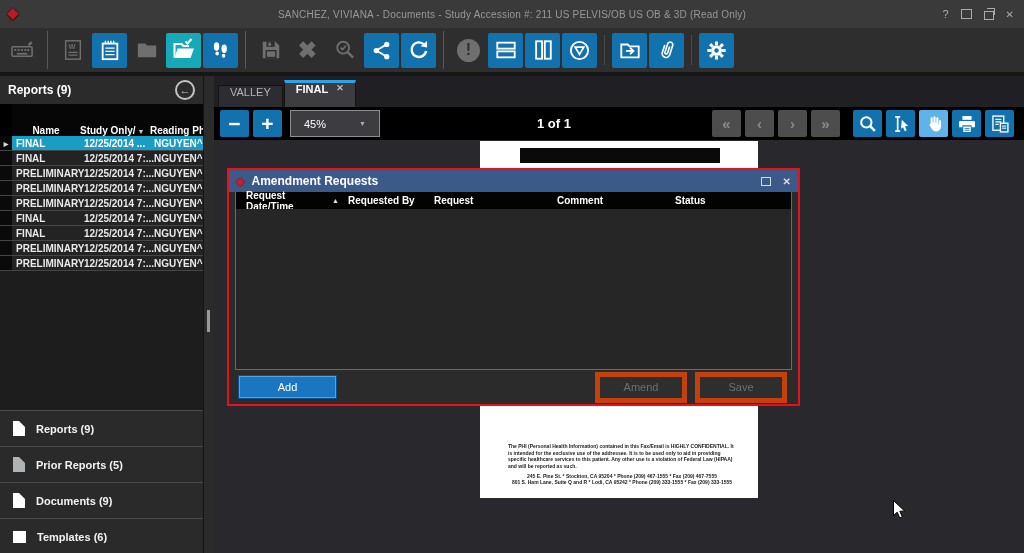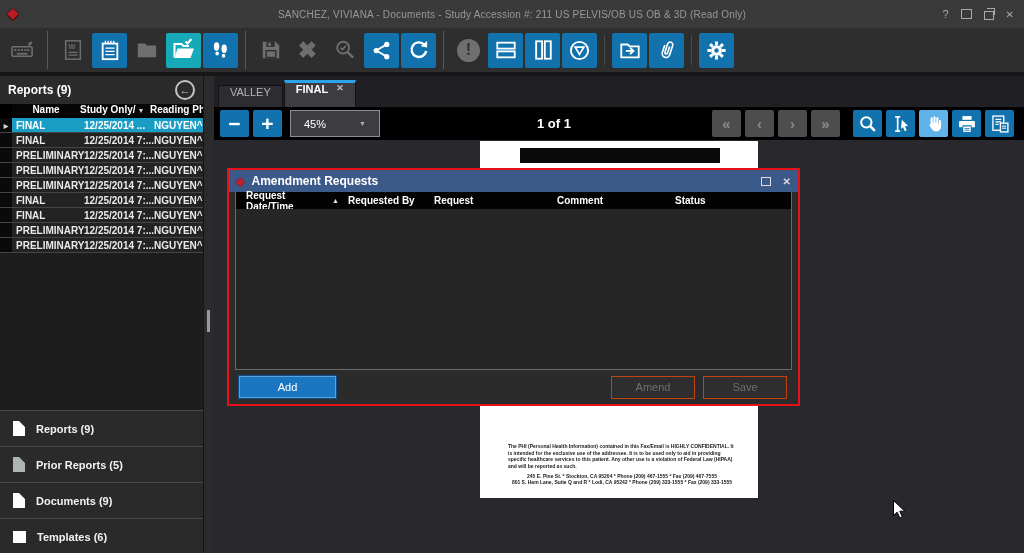--- a/index.html
+++ b/index.html
@@ -29,22 +29,22 @@
   .tsep.thin{height:30px;background:#4a4a4a;}
   .alert-circle{width:23px;height:23px;border-radius:50%;background:#6f6f6f;color:#2e2e2e;
     font-weight:900;font-size:16px;display:flex;align-items:center;justify-content:center;}
   .x-glyph{font-size:23px;font-weight:700;line-height:23px;}
   
   .sidebar{position:absolute;left:0;top:76px;width:203px;bottom:0;background:#1d1d1d;}
   .sb-header{height:28px;background:#2b2b2b;display:flex;align-items:center;padding:0 8px;
     color:#fff;font-size:12px;font-weight:700;}
   .sb-collapse{margin-left:auto;width:16px;height:16px;border:2px solid #c4c4c4;border-radius:50%;
     color:#c4c4c4;display:flex;align-items:center;justify-content:center;font-size:11px;line-height:11px;}
-  .sb-table-head{display:flex;height:14px;background:#060606;color:#fff;font-size:10px;
-    font-weight:700;align-items:flex-start;}
+  .sb-table-head{display:flex;height:32px;background:#060606;color:#fff;font-size:10px;
+    font-weight:700;align-items:flex-end;}
   .c-sel{width:12px;height:100%;background:#000;display:flex;align-items:center;justify-content:center;flex:none;}
   .c-name{width:68px;padding-left:4px;flex:none;white-space:nowrap;overflow:hidden;}
   .c-date{width:70px;flex:none;white-space:nowrap;overflow:hidden;}
   .c-phys{flex:1;white-space:nowrap;overflow:hidden;}
   .sb-table-head .c-name{text-align:center;padding-left:0;}
   .sort-down{font-size:7px;color:#d0d0d0;margin-left:2px;}
   .sb-rows{background:#1d1d1d;}
   .sb-row{display:flex;height:14px;align-items:center;background:#232323;border-bottom:1px solid #454545;
     color:#eaeaea;font-size:10px;font-weight:700;}
   .sb-row .c-sel{background:#0a0a0a;color:#d8d8d8;font-size:6px;}
@@ -108,21 +108,21 @@
   .dh2{width:86px;flex:none;}
   .dh3{width:123px;flex:none;}
   .dh4{width:118px;flex:none;}
   .dh5{flex:1;}
   .dlg-body{flex:1;background:#262626;}
   .dlg-footer{height:34px;display:flex;align-items:center;padding:0 9px;flex:none;}
   .btn-add{width:97px;height:22px;background:#1b76c2;border:1px solid #0d4f8c;
     box-shadow:inset 0 0 0 1px #5aa2dc;color:#fff;font-size:11px;display:flex;
     align-items:center;justify-content:center;}
   .btn-right{margin-left:auto;display:flex;gap:8px;margin-right:2px;}
-  .btn-dis{width:82px;height:21px;background:#2e2e2e;border:1px solid #c2410c;color:#6f6f6f;
+  .btn-dis{width:82px;height:21px;background:#2e2e2e;border:5px solid #c2410c;color:#6f6f6f;
     font-size:11px;display:flex;align-items:center;justify-content:center;}
   
   .cursor{position:absolute;left:893px;top:500px;z-index:99;}
   svg{display:block;}
 </style>
 </head>
 <body>
 
 <div id="screen">
 

